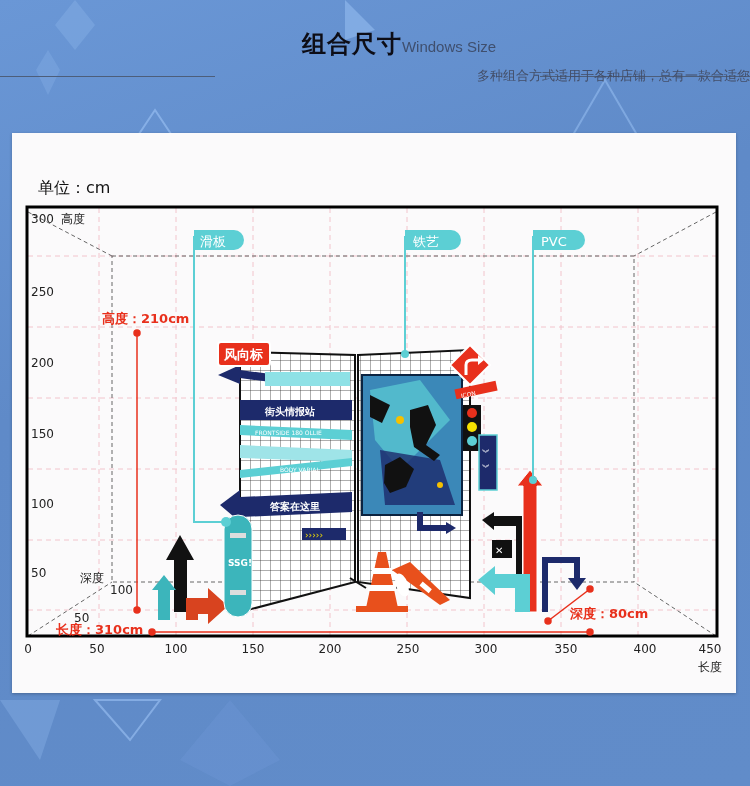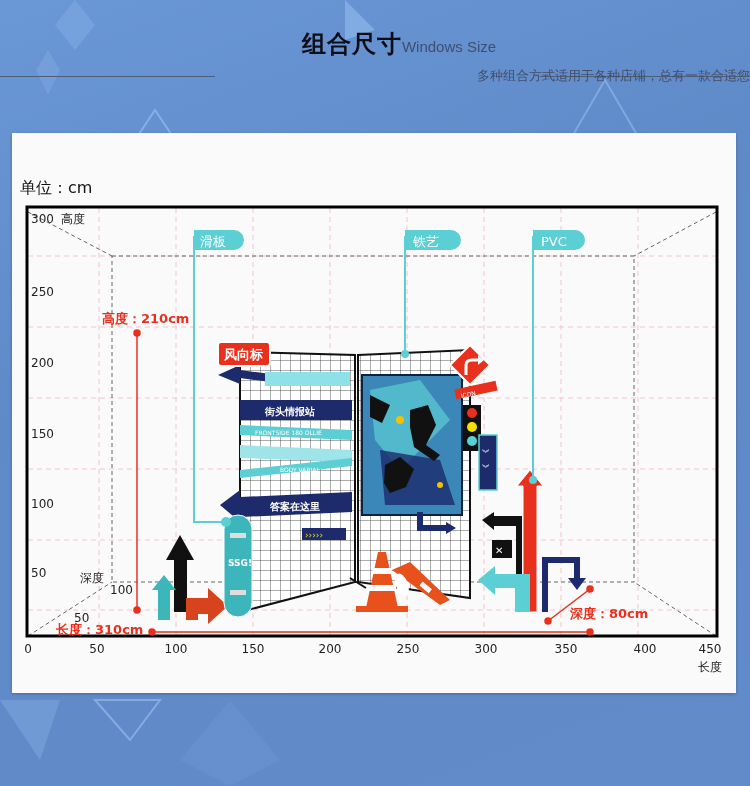--- a/index.html
+++ b/index.html
@@ -6,21 +6,21 @@
   body{width:750px;height:786px;overflow:hidden;position:relative;
     background:linear-gradient(160deg,#6a97d6 0%,#5f8ac8 40%,#618cc9 100%);
     font-family:"DejaVu Sans","Liberation Sans",sans-serif;}
   .bgdeco{position:absolute;pointer-events:none;}
   .hdr-title{position:absolute;left:0;width:710px;top:28px;text-align:center;padding-left:44px;}
   .hdr-title .cn{font-size:24px;font-weight:bold;color:#0d0d16;letter-spacing:1px;}
   .hdr-title .en{font-size:15px;color:#3f4f6e;font-family:"Liberation Sans",sans-serif;}
   .hdr-line{position:absolute;top:76px;height:1px;background:#4d5e7a;}
   .hdr-sub{position:absolute;left:0;width:750px;top:67px;text-align:right;font-size:13px;color:#434e68;}
   .card{position:absolute;left:12px;top:133px;width:724px;height:560px;background:#fbfafb;box-shadow:0 1px 3px rgba(0,0,0,.25);}
-  .unit{position:absolute;left:20px;top:178px;font-size:16px;color:#111;}
+  .unit{position:absolute;left:38px;top:178px;font-size:16px;color:#111;}
   svg text{font-family:"DejaVu Sans",sans-serif;}
 </style>
 </head>
 <body>
 
 <svg class="bgdeco" width="750" height="786" style="left:0;top:0;">
   <polygon points="75,0 95,25 75,50 55,25" fill="#8fb6ec" opacity=".35"></polygon>
   <polygon points="48,50 60,70 48,95 36,70" fill="#8fb6ec" opacity=".3"></polygon>
   <polygon points="155,110 195,170 155,230 115,170" fill="none" stroke="#9cc3f5" stroke-width="2" opacity=".6"></polygon>
   <polygon points="605,80 675,200 535,200" fill="none" stroke="#9cc3f5" stroke-width="2" opacity=".5"></polygon>

